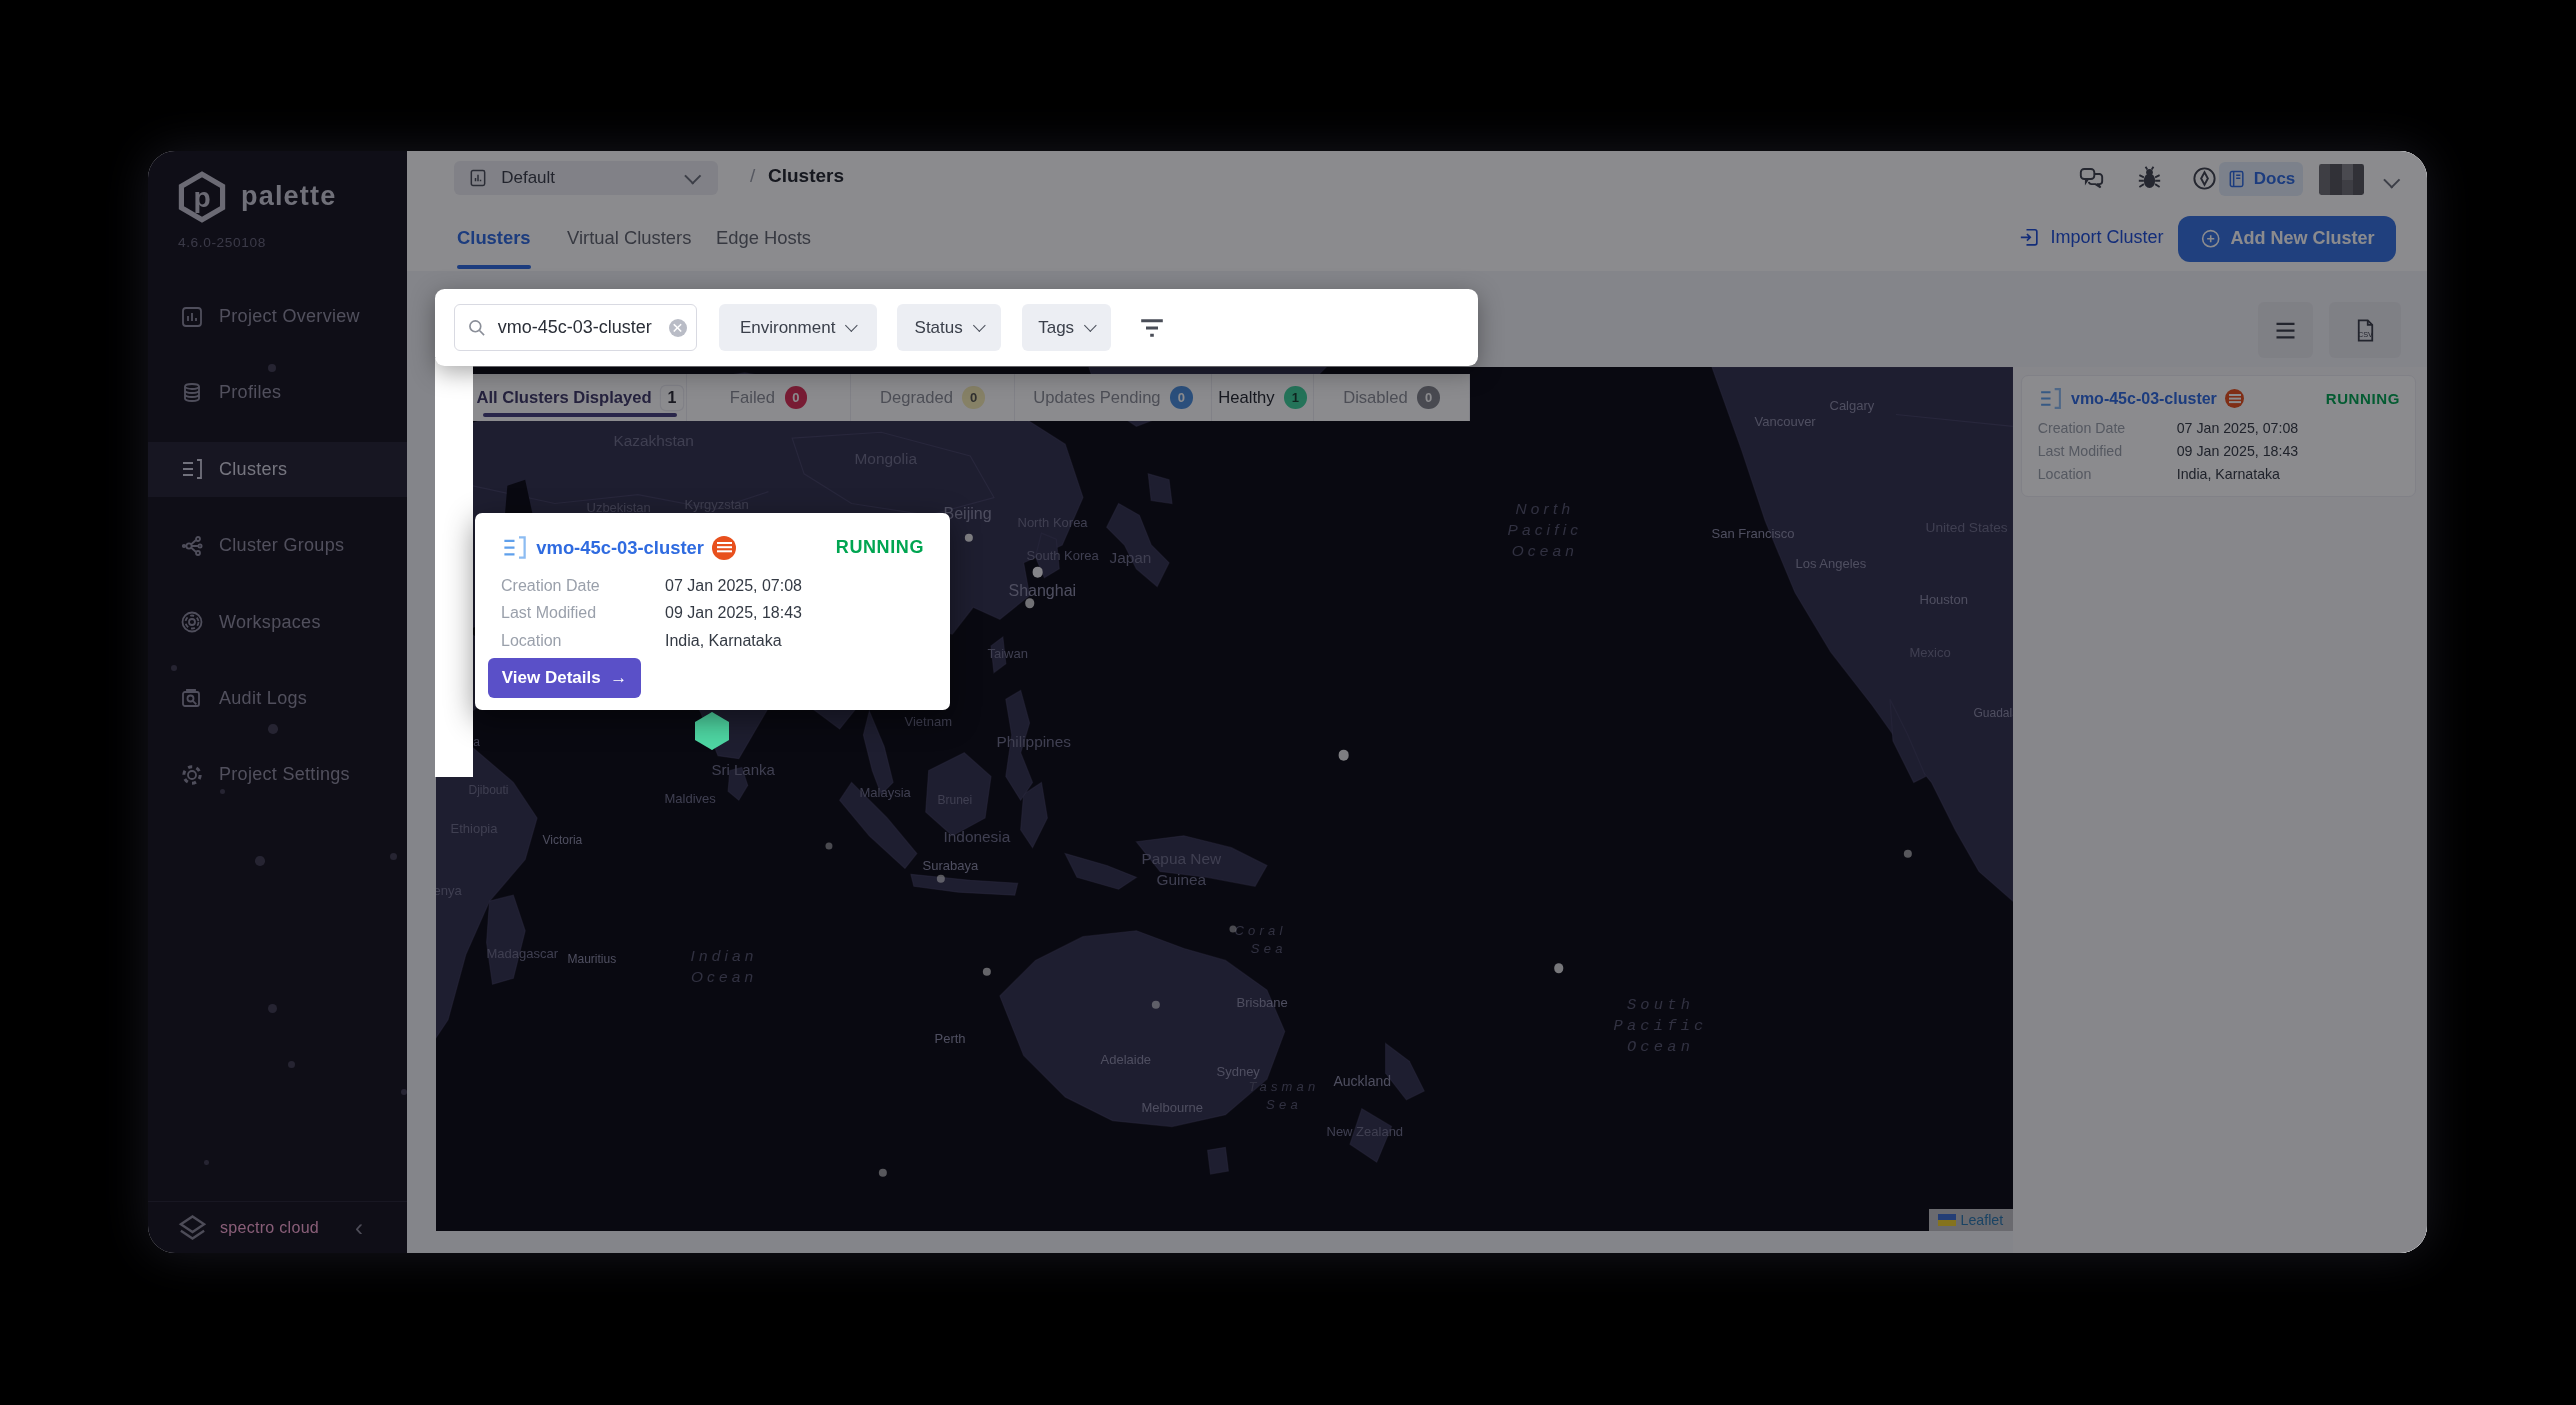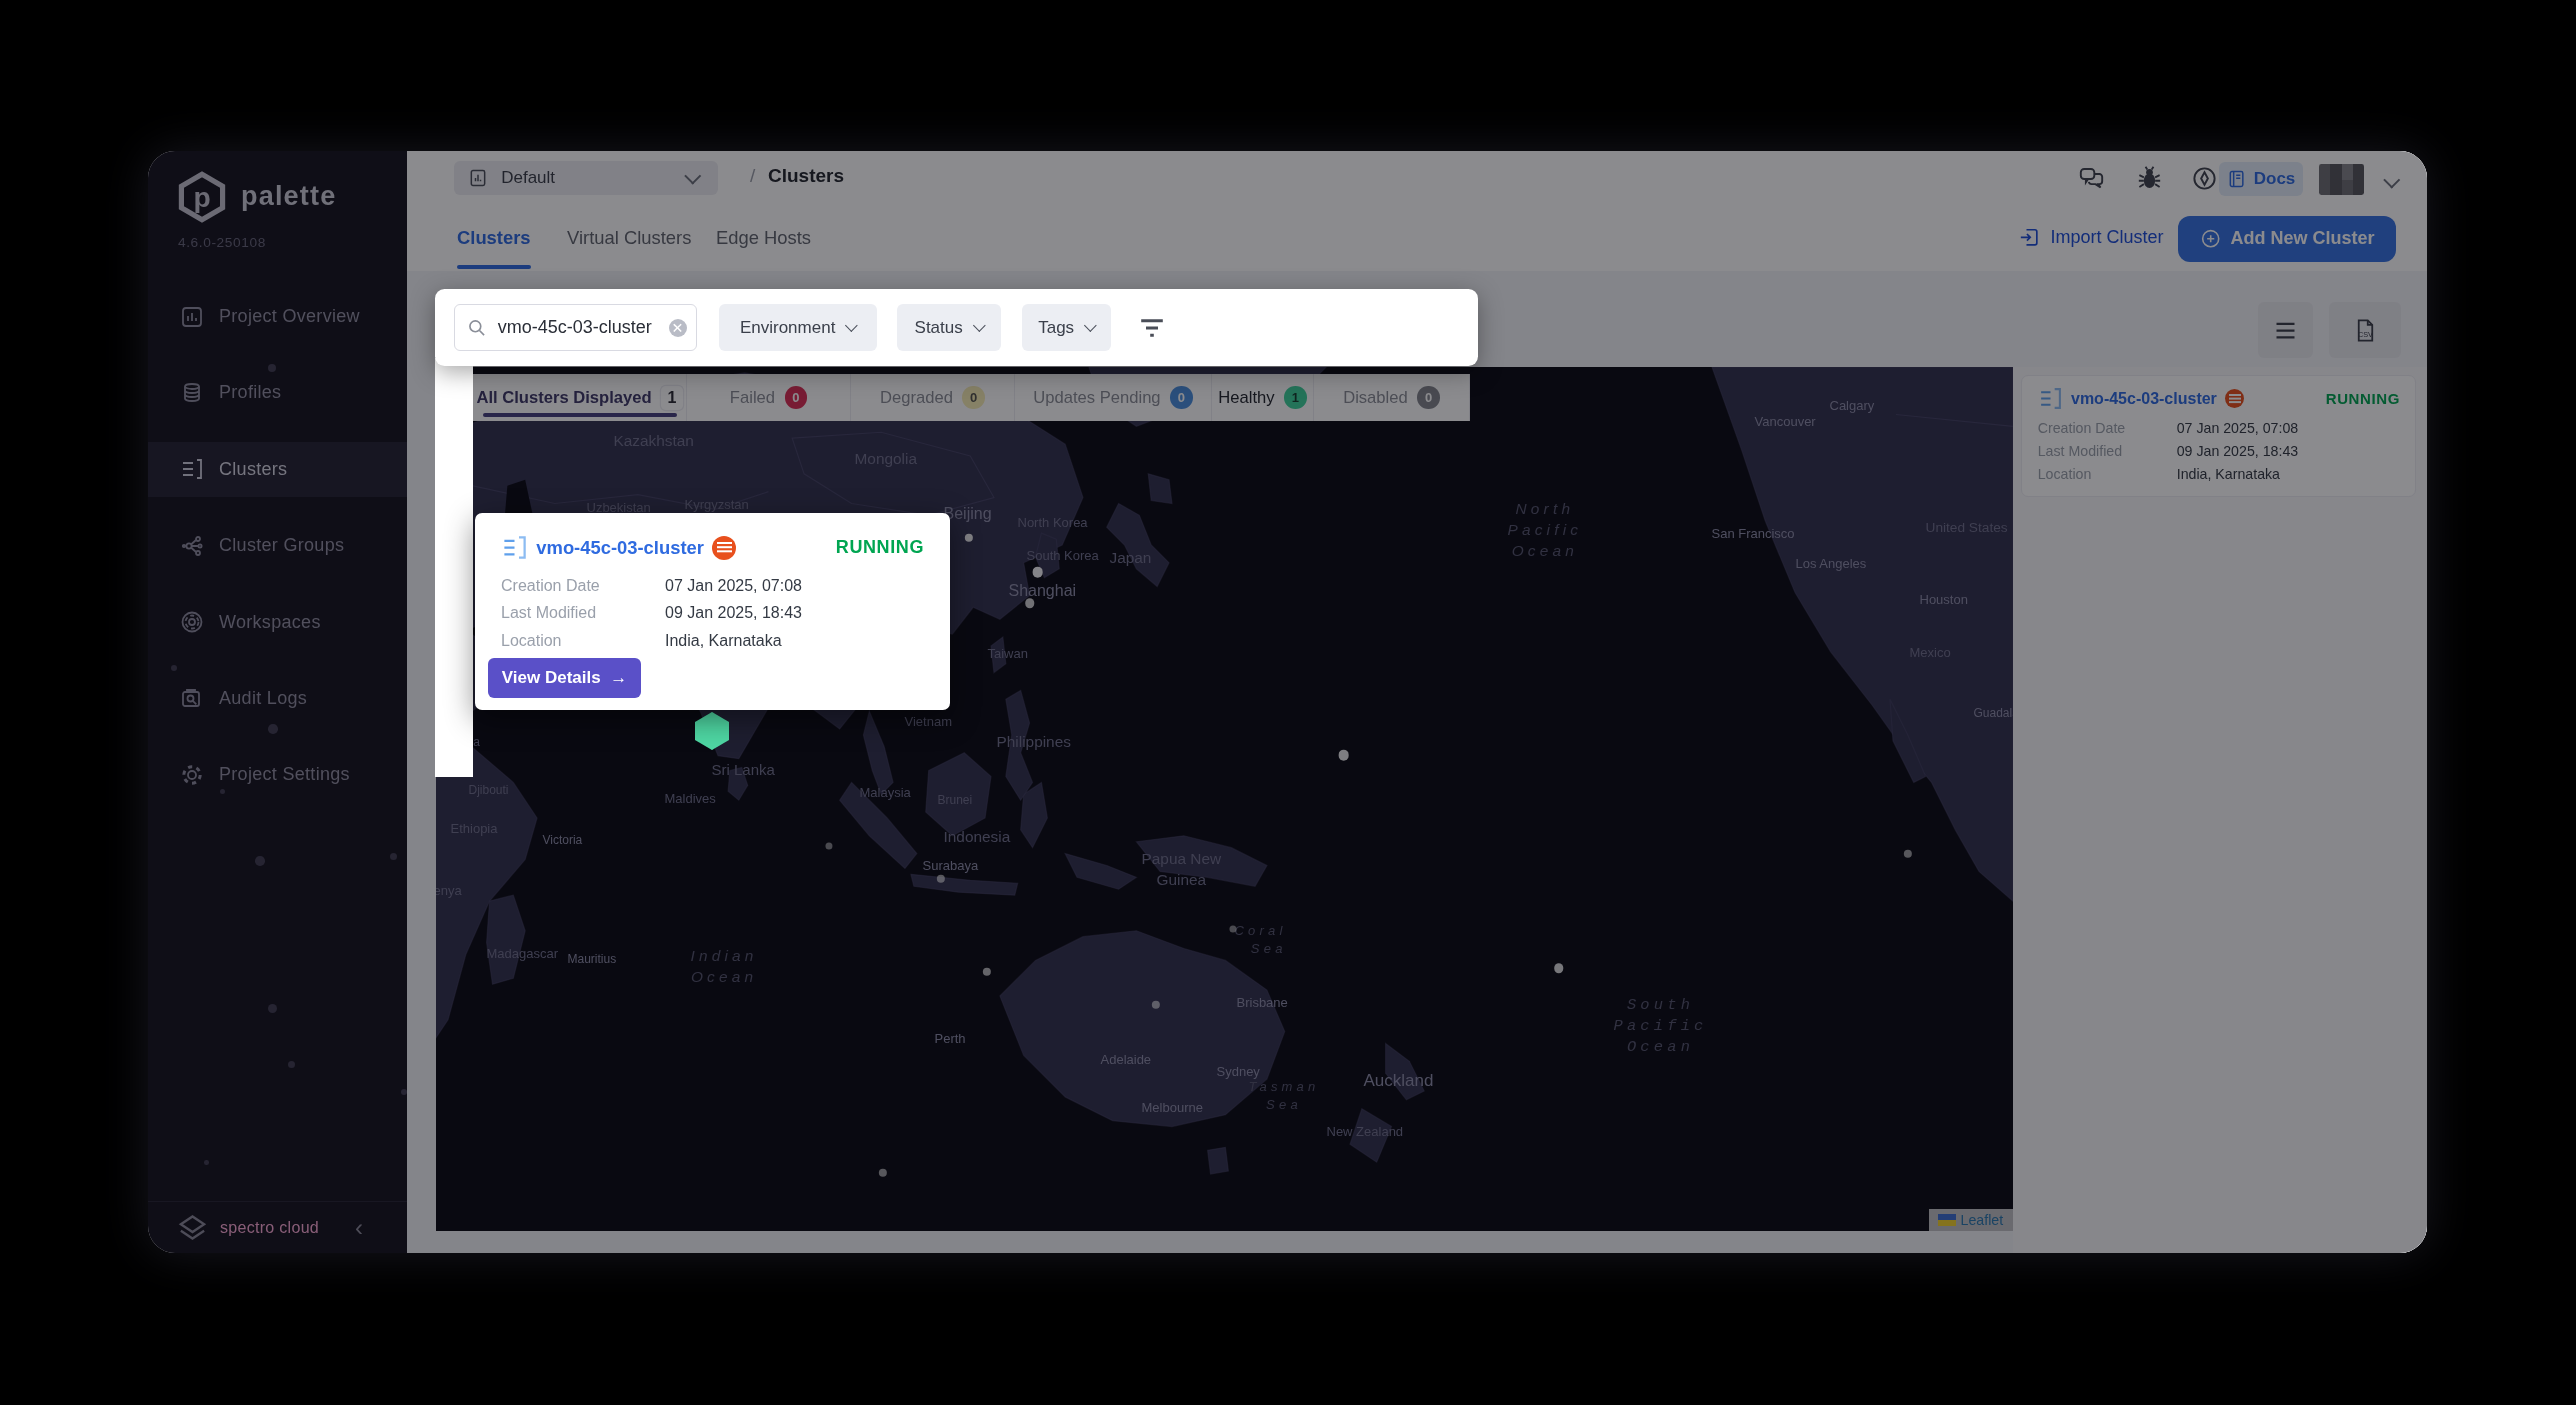--- a/index.html
+++ b/index.html
@@ -434,21 +434,21 @@
               <span class="mlabel k-c" style="font-size: 13px; left: 3px; top: 294px; position: absolute;">Saudi</span>
               <span class="mlabel k-c" style="font-size: 12px; left: 9px; top: 375px; position: absolute;">Eritrea</span>
               <span class="mlabel k-c" style="font-size: 12px; left: 33px; top: 423px; position: absolute;">Djibouti</span>
               <span class="mlabel k-c" style="font-size: 13px; left: 15px; top: 462px; position: absolute;">Ethiopia</span>
               <span class="mlabel k-c" style="font-size: 13px; left: -10.7px; top: 524px; position: absolute;">Kenya</span>
               <span class="mlabel k-t" style="font-size: 13px; left: 499px; top: 672px; position: absolute;">Perth</span>
               <span class="mlabel k-t" style="font-size: 13px; left: 665px; top: 693px; position: absolute;">Adelaide</span>
               <span class="mlabel k-t" style="font-size: 13px; left: 801px; top: 636px; position: absolute;">Brisbane</span>
               <span class="mlabel k-t" style="font-size: 13px; left: 781px; top: 705px; position: absolute;">Sydney</span>
               <span class="mlabel k-t" style="font-size: 13px; left: 706px; top: 741px; position: absolute;">Melbourne</span>
-              <span class="mlabel k-t" style="font-size: 17px; left: 928px; top: 714px; position: absolute;">Auckland</span>
+              <span class="mlabel k-t" style="font-size: 14px; left: 898px; top: 714px; position: absolute;">Auckland</span>
               <span class="mlabel k-c" style="font-size: 13px; left: 891px; top: 765px; position: absolute;">New Zealand</span>
               <span class="mlabel k-o" style="font-size: 13px; text-align: center; left: 813px; top: 729px; position: absolute;">Tasman
 Sea</span>
               <span class="mlabel k-o" style="font-size: 13px; text-align: right; left: 799px; top: 573px; position: absolute;">Coral
 Sea</span>
               <span class="mlabel k-o" style="text-align: center; left: 1178px; top: 659px; position: absolute; font-family: Liberation Mono, monospace;">South
 Pacific
 Ocean</span>
               <span class="mlabel k-o" style="text-align: center; left: 1072px; top: 163px; position: absolute;">North
 Pacific

